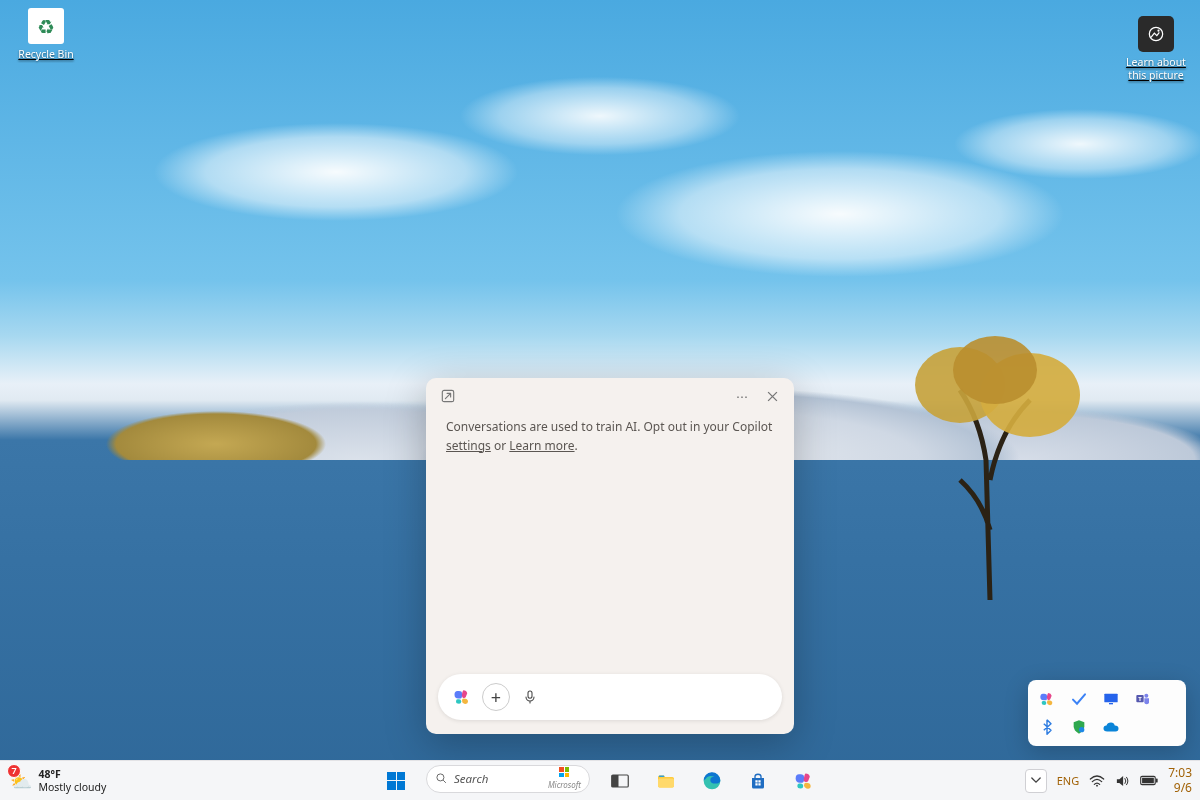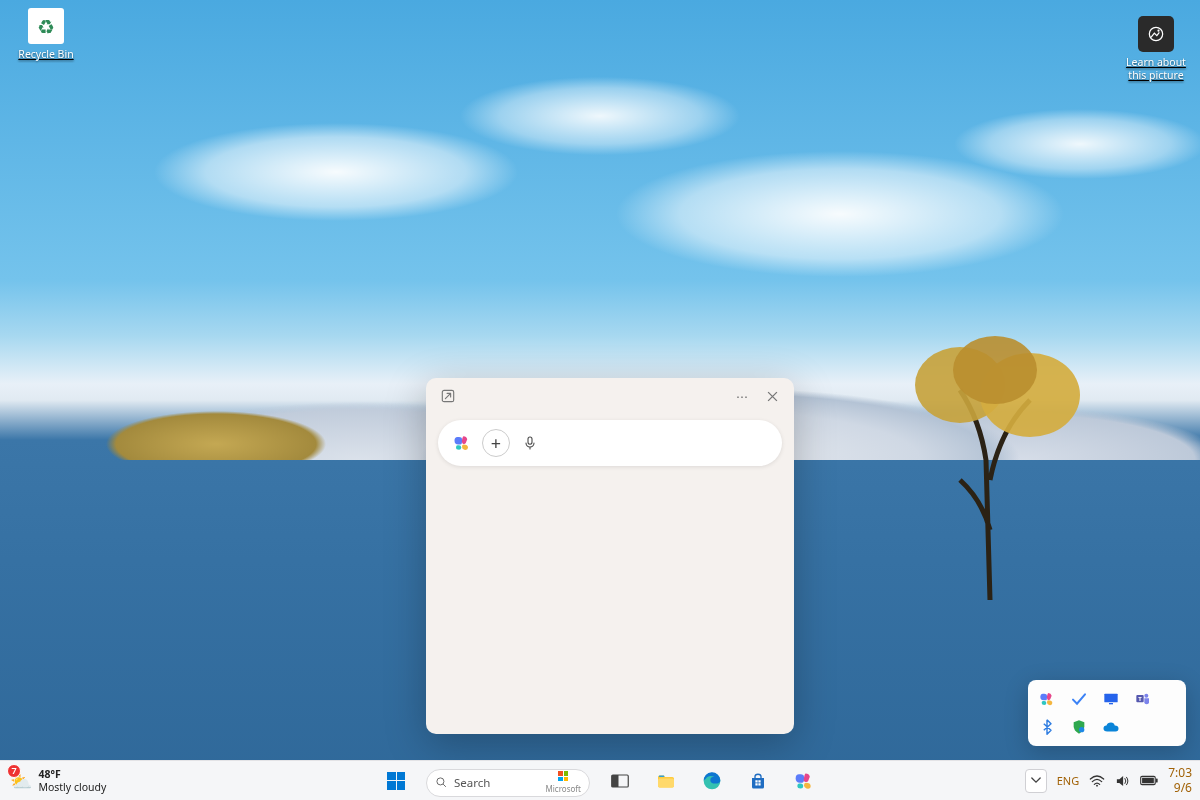--- a/index.html
+++ b/index.html
@@ -70,21 +70,21 @@
   .taskbar {
     position:absolute; left:0; right:0; bottom:0; height:40px; background:#f5f6f8;
     border-top:1px solid #e3e3e6; display:flex; align-items:center;
   }
   .tb-left { position:absolute; left:10px; display:flex; align-items:center; gap:6px; }
   .weather-badge { position:relative; display:flex; align-items:center; gap:6px; cursor:pointer; }
   .weather-icn { font-size:18px; position:relative; }
   .weather-alert { position:absolute; left:-3px; top:-5px; width:14px; height:14px; background:#e33; color:#fff; font-size:9px; font-weight:600; border-radius:50%; display:flex; align-items:center; justify-content:center; border:1px solid #fff;}
   .weather-text { font-size:10.5px; line-height:1.15; color:#222; }
   .weather-text .deg { font-weight:700; }
-  .tb-center { margin:0 auto; display:flex; align-items:flex-end; gap:14px; }
+  .tb-center { margin:0 auto; display:flex; align-items:flex-start; gap:14px;font-style:italic; }
   .tb-btn { width:32px; height:32px; border-radius:4px; display:flex; align-items:center; justify-content:center; cursor:pointer; }
   .searchbox {
     width:164px; height:28px; border:1px solid #d9d9dc; border-radius:14px; background:#fff;
     display:flex; align-items:center; padding:0 8px; gap:6px; font-size:11.5px; color:#555;
   }
   .searchbox .ms-badge { margin-left:auto; font-size:8px; color:#888; display:flex; align-items:center; gap:2px;flex-direction:column;}
   .mslogo { width:10px; height:10px; display:inline-grid; grid-template:repeat(2,1fr)/repeat(2,1fr); gap:1px;}
   .mslogo span:nth-child(1){background:#f25022}.mslogo span:nth-child(2){background:#7fba00}.mslogo span:nth-child(3){background:#00a4ef}.mslogo span:nth-child(4){background:#ffb900}
   .winlogo { width:18px; height:18px; display:grid; grid-template:repeat(2,1fr)/repeat(2,1fr); gap:1px;}
   .winlogo span{background:#0078d4}
@@ -132,20 +132,25 @@
         </svg>
     </div>
     <div class="spacer"></div>
     <div class="cp-winbtn">⋯</div>
     <div class="cp-winbtn">
       <svg width="11" height="11" viewBox="0 0 10 10">
           <path d="M1 1 L9 9 M9 1 L1 9" stroke="#777" stroke-width="1.2"></path>
         </svg>
     </div>
   </div>
+  <div class="cp-body">
+    <p class="cp-notice">
+      <span>Conversations are used to train AI. Opt out in your Copilot </span><a>settings</a><span> or </span><a>Learn more</a><span>.</span>
+    </p>
+  </div>
   <div class="cp-inputbar">
     <div class="cp-iconbtn">
       <svg class="copilot-logo" viewBox="0 0 24 24">
         <path class="grad-b" d="M6 4 Q2 4 2 9 Q2 14 7 14 L10 14 Q12 14 12 10 L12 7 Q12 4 8 4 Z"></path>
         <path class="grad-a" d="M14 3 Q18 3 19 7 L17 12 Q16 14 13 13 Q11 12 12 8 Q13 3 14 3 Z"></path>
         <path class="grad-c" d="M6 15 Q4 15 4 18 Q4 21 8 21 Q11 21 11 18 Q11 15 8 15 Z"></path>
         <path class="grad-d" d="M14 14 Q20 14 20 18 Q20 22 15 21 Q12 20 12 17 Q12 14 14 14 Z"></path>
       </svg>
     </div>
     <div class="cp-iconbtn cp-plus">+</div>

